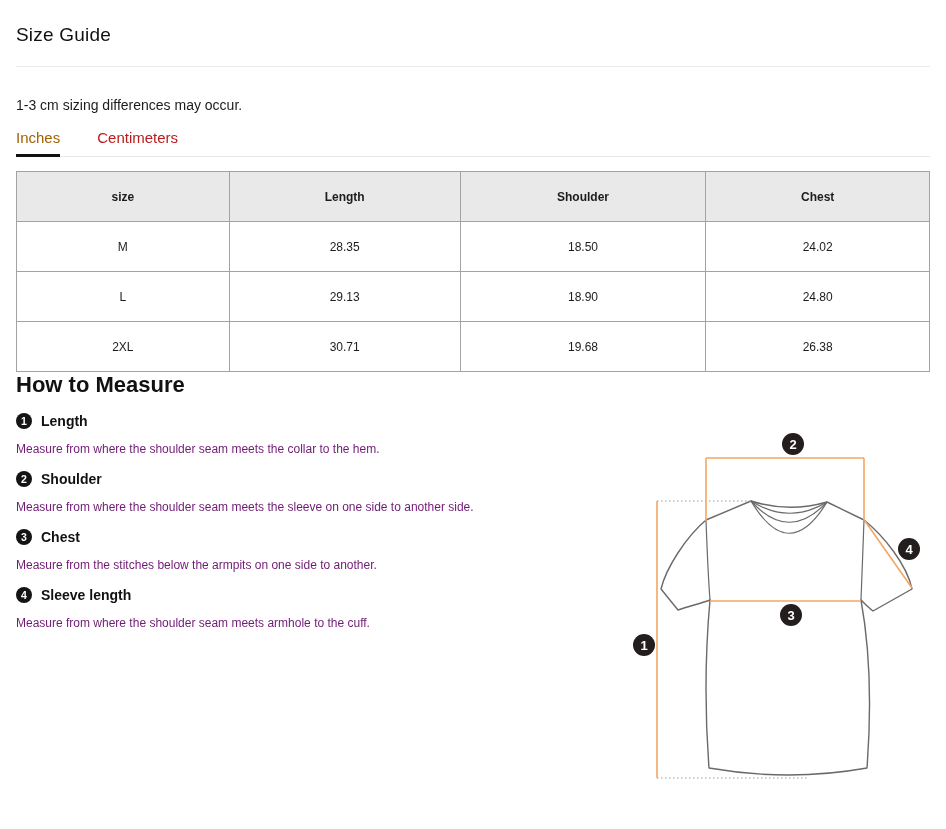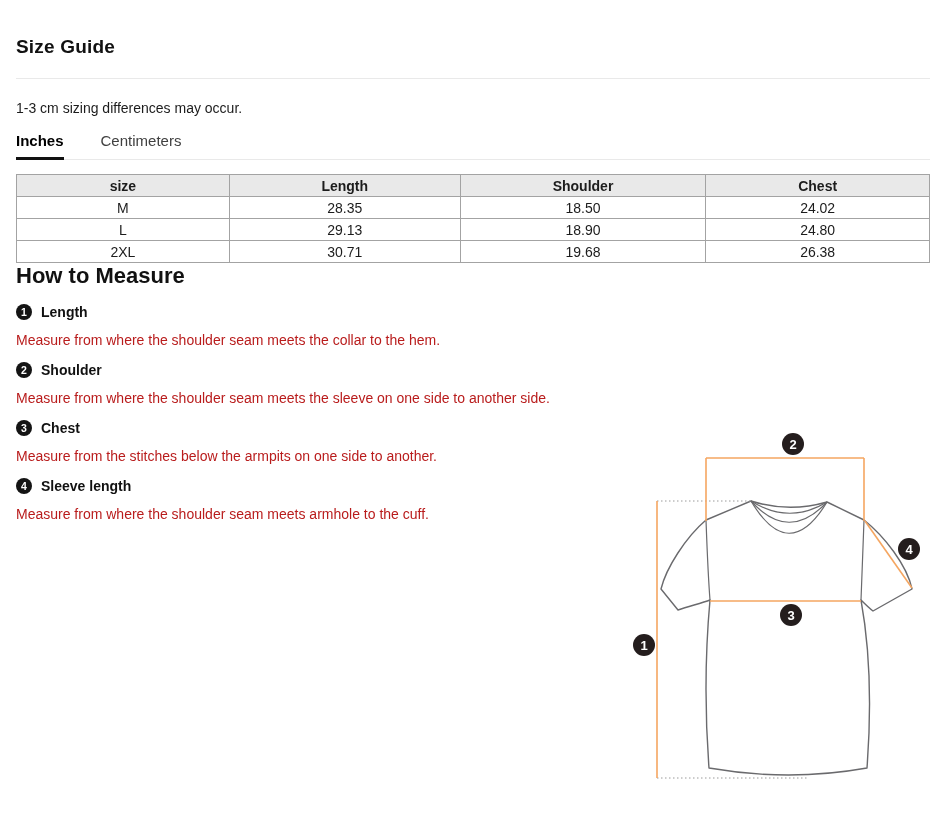--- a/index.html
+++ b/index.html
@@ -8,74 +8,74 @@
     width: 946px; height: 829px;
     position: relative;
     overflow: hidden;
     font-family: "Liberation Sans", sans-serif;
     color: #111111;
   }
   .container { padding: 0 16px; }
 
   
   .page-title {
-    padding-top: 36px;
+    padding-top: 24px;
     font-size: 19px;
-    font-weight: 700;
+    font-weight: 400;
     letter-spacing: 0.2px;
     color: #111;
   }
   .title-divider {
     margin-top: 20px;
     border-top: 1px solid #e9e9e9;
   }
   .note {
-    margin-top: 21px;
+    margin-top: 30px;
     font-size: 14px;
     color: #1c1c1c;
   }
 
   
   .tabs {
     margin-top: 16px;
     display: flex;
     gap: 37px;
     border-bottom: 1px solid #e9e9e9;
     font-size: 15px;
   }
   .tab {
     position: relative;
     padding-bottom: 10px;
     cursor: pointer;
     font-weight: 500;
-    color: #404040;
-  }
-  .tab.active { color: #000000; font-weight: 700; }
+    color: #b91c1c;
+  }
+  .tab.active { color: #a16207; font-weight: 400; }
   .tab.active::after {
     content: "";
     position: absolute;
     left: 0; right: 0; bottom: -1px;
     height: 3px;
     background: #111;
   }
 
   
   table.size-table {
     margin-top: 14px;
     width: 100%;
     border-collapse: collapse;
     border: 1px solid #8f8f8f;
     table-layout: fixed;
   }
   .size-table th, .size-table td {
     border: 1px solid #a3a3a3;
-    height: 22px;
+    height: 50px;
     text-align: center;
     vertical-align: middle;
-    font-size: 14px;
+    font-size: 12px;
   }
   .size-table th { background: #e9e9e9; font-weight: 700; color: #1c1c1c; }
   .size-table td { font-weight: 400; color: #1c1c1c; background: #fff; }
   .size-table col.c1 { width: 23.3%; }
   .size-table col.c2 { width: 25.3%; }
   .size-table col.c3 { width: 26.9%; }
   .size-table col.c4 { width: 24.5%; }
 
   
   .measure-heading {
@@ -99,22 +99,22 @@
     background: #141414;
     color: #fff;
     font-size: 10.5px;
     font-weight: 700;
     display: inline-flex;
     align-items: center;
     justify-content: center;
     flex: 0 0 auto;
   }
   .mi-desc {
-    font-size: 14px;
-    color: #b91c1c;
+    font-size: 12px;
+    color: #701a75;
     margin-bottom: 13px;
     line-height: 17px;
   }
 
   
   .diagram {
     position: absolute;
     left: 628px;
     top: 425px;
     width: 318px;

